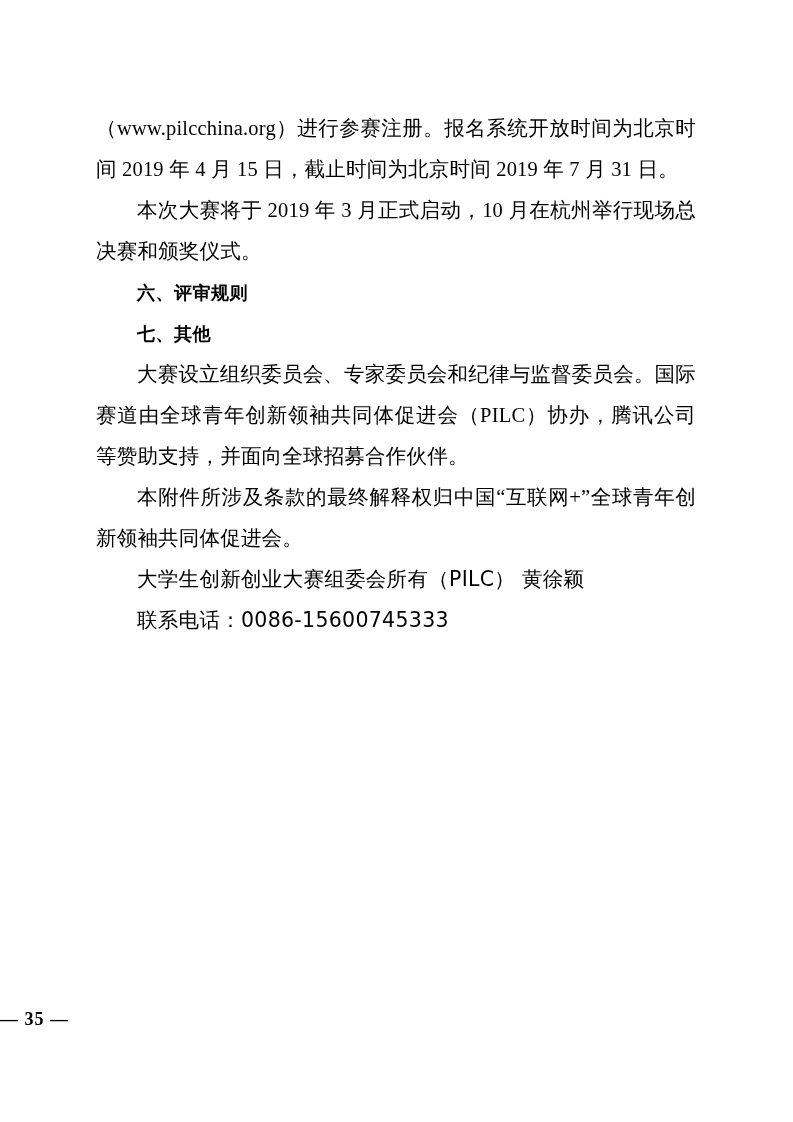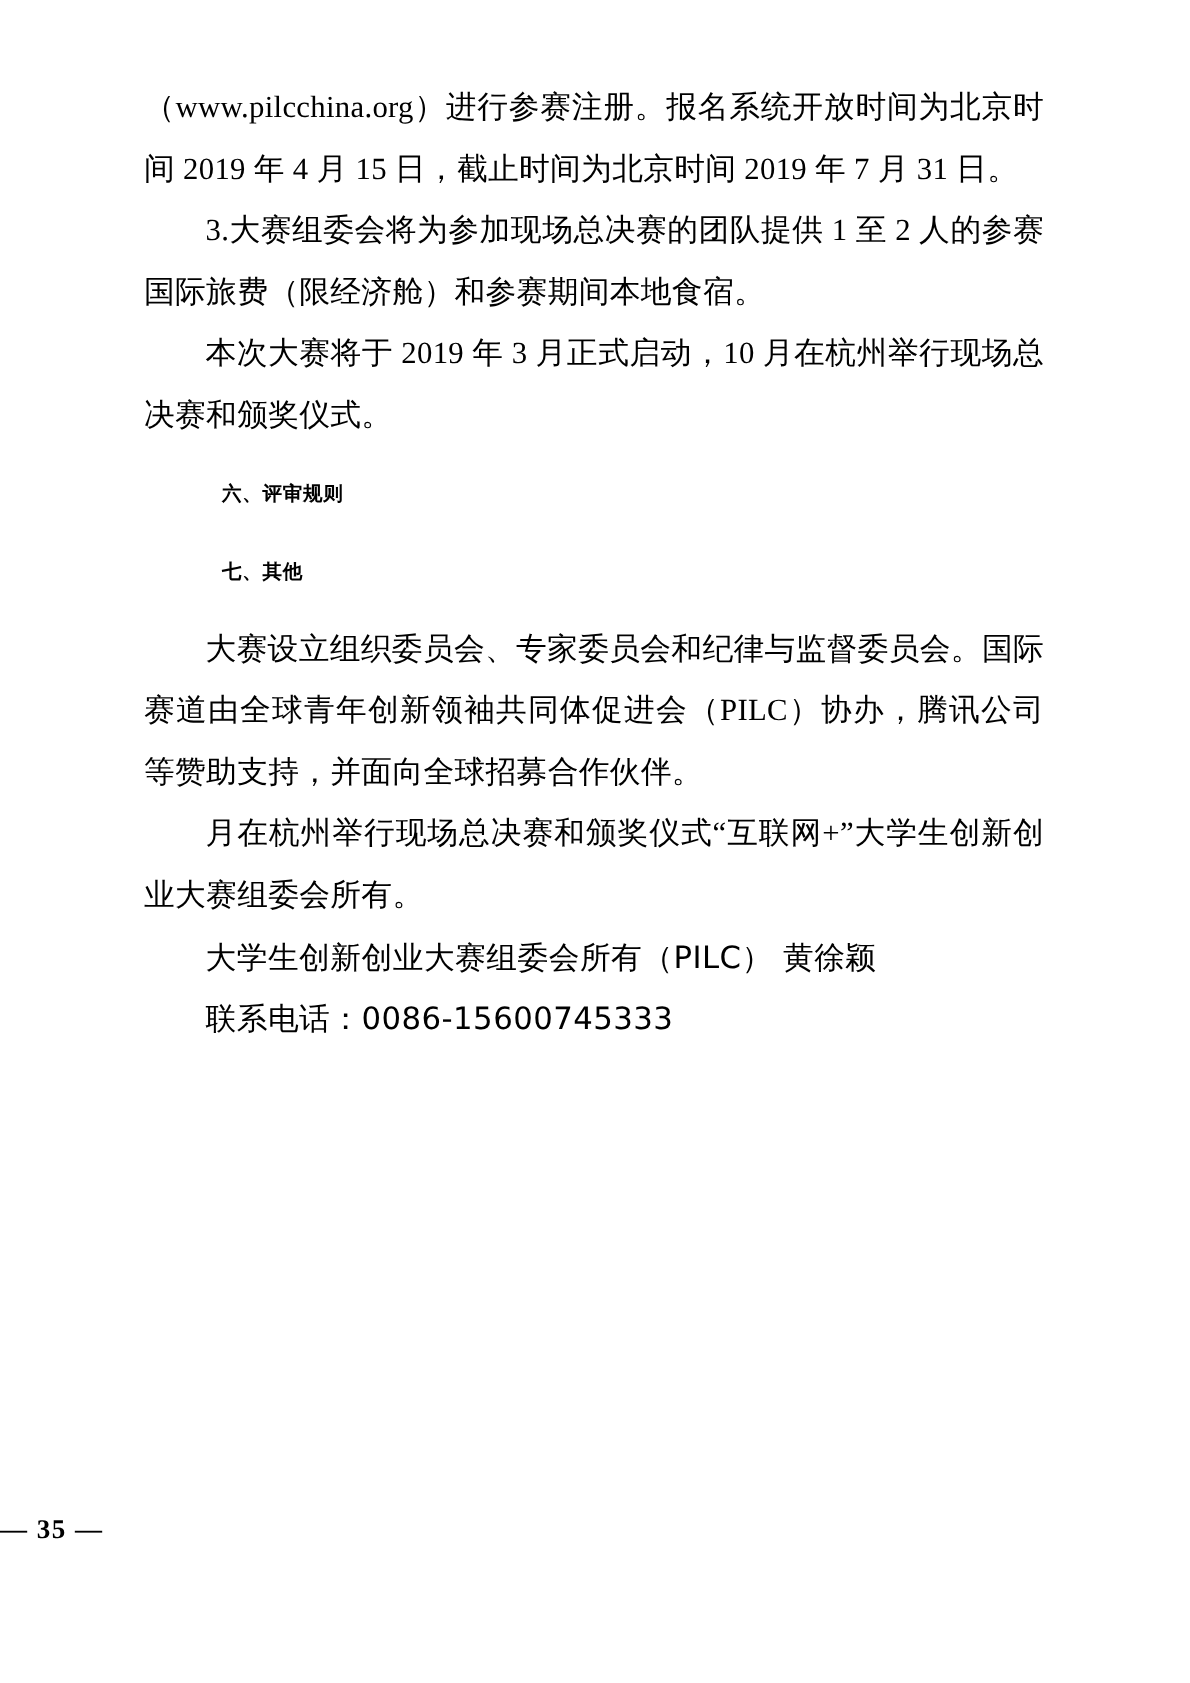--- a/index.html
+++ b/index.html
@@ -15,41 +15,41 @@
     position: relative;
     overflow: hidden;
   }
   .page {
     position: absolute;
     left: 0;
     top: 0;
     width: 793px;
     height: 1122px;
     box-sizing: border-box;
-    padding: 52px 96px 60px 96px;
+    padding: 108px 96px 60px 96px;
   }
   .doc-body {
     position: relative;
     width: 600px;
   }
   p.para {
     margin: 0 0 0 0;
     font-size: 20.5px;
     line-height: 41px;
     text-align: justify;
     text-justify: inter-ideograph;
     letter-spacing: 0.2px;
     font-family: "Liberation Serif", "DejaVu Serif", serif;
   }
   p.indent {
     text-indent: 41px;
   }
   p.heading {
-    margin: 11px;
-    font-size: 13px;
+    margin: 0;
+    font-size: 18px;
     line-height: 41px;
     font-weight: bold;
     text-indent: 41px;
     font-family: "DejaVu Sans", "Liberation Sans", sans-serif;
     letter-spacing: 0.5px;
   }
   p.contact {
     margin: 0;
     font-size: 20.5px;
     line-height: 41px;
@@ -71,29 +71,28 @@
 </style>
 </head>
 <body>
 
 <div class="page">
   <div class="doc-body">
 
     <p class="para">（www.pilcchina.org）进行参赛注册。报名系统开放时间为北京时间 2019 年 4 月 15 日，截止时间为北京时间 2019 年 7 月 31 日。</p>
 
 
-    <p class="para indent">3.大赛组委会将为参加现场总决赛的团队提供 1 至 2 人的参赛国际旅费（限经济舱）和参赛期间本地食宿。</p>
 
     <p class="para indent">本次大赛将于 2019 年 3 月正式启动，10 月在杭州举行现场总决赛和颁奖仪式。</p>
 
     <p class="heading">六、评审规则</p>
 
     <p class="heading">七、其他</p>
     <p class="para indent">大赛设立组织委员会、专家委员会和纪律与监督委员会。国际赛道由全球青年创新领袖共同体促进会（PILC）协办，腾讯公司等赞助支持，并面向全球招募合作伙伴。</p>
-    <p class="para indent">月在杭州举行现场总决赛和颁奖仪式“互联网+”大学生创新创业大赛组委会所有。</p>
+    <p class="para indent">本附件所涉及条款的最终解释权归中国“互联网+”全球青年创新领袖共同体促进会。</p>
 
     <p class="contact">大学生创新创业大赛组委会所有（PILC） 黄徐颖</p>
     <p class="contact">联系电话：0086-15600745333</p>
 
   </div>
 
   <div class="footer">— 35 —</div>
 </div>
 
 </body></html>

